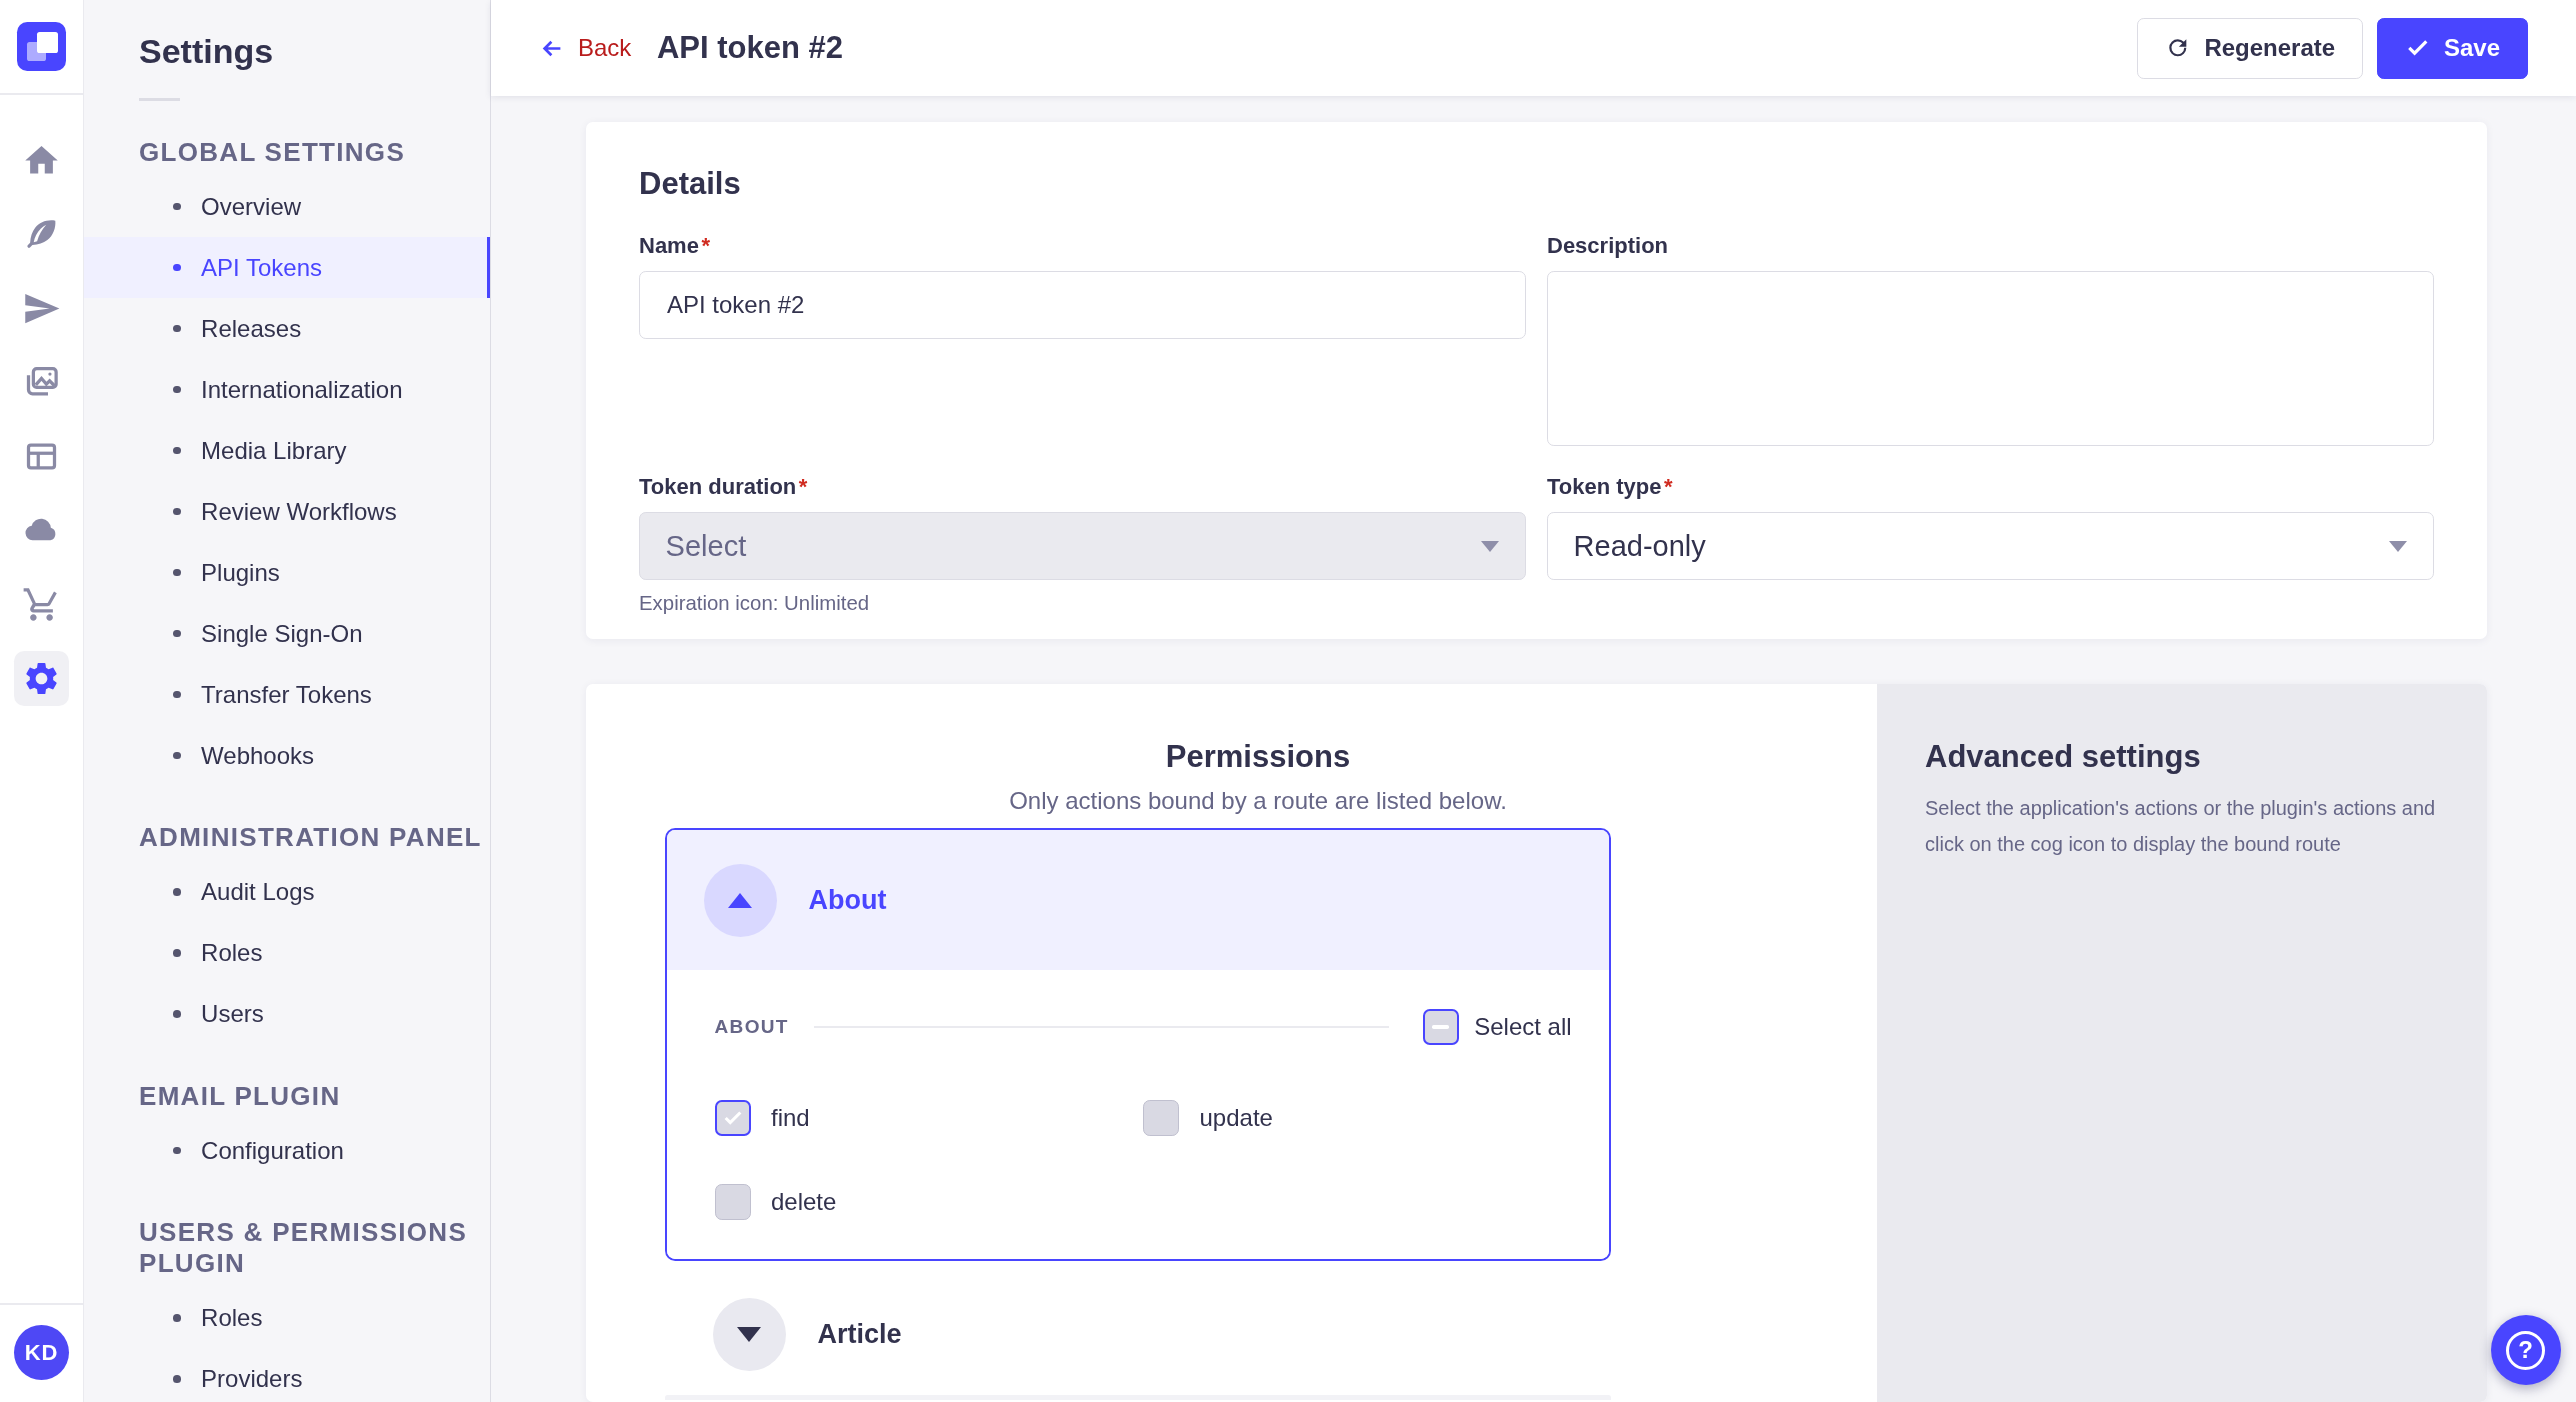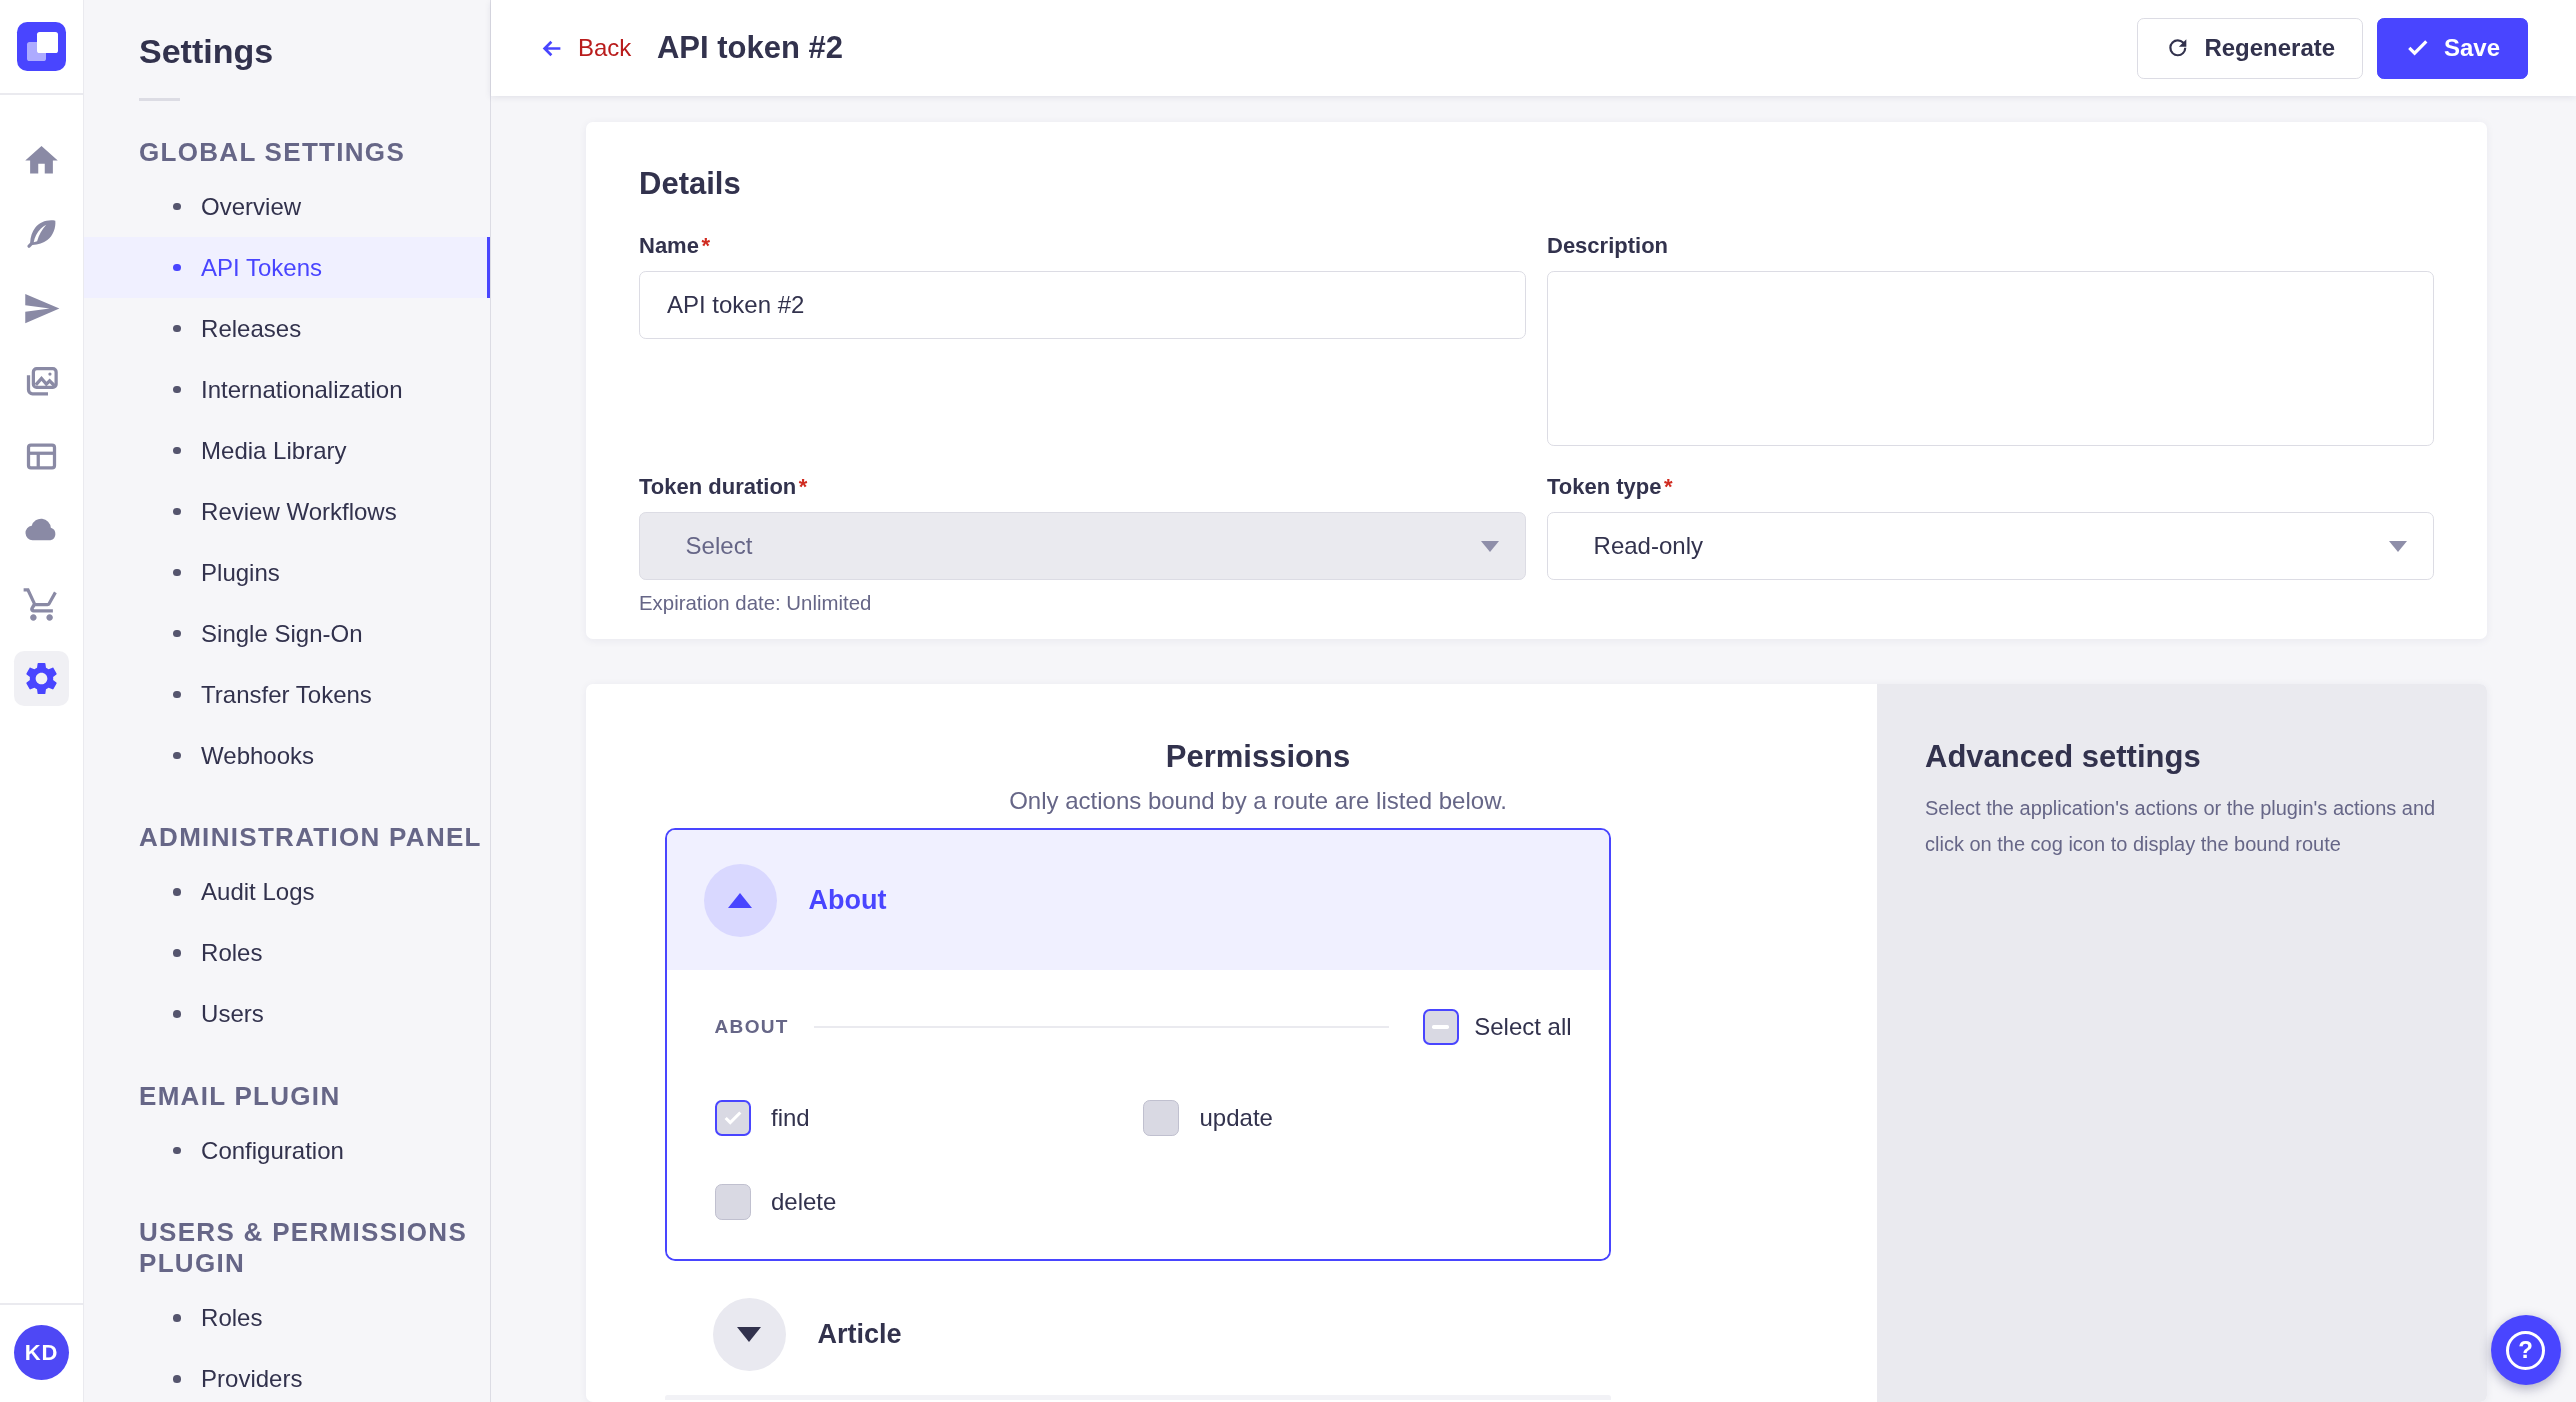--- a/index.html
+++ b/index.html
@@ -87,21 +87,21 @@
     padding:0 27px; font-size:24px; color:#32324d; background:#ffffff; font-family:inherit;
   }
   .textarea-input {
     width:100%; height:175px; border:1.7px solid #dcdce4; border-radius:6.8px;
     padding:17px 27px; font-size:24px; color:#32324d; background:#ffffff; resize:none; font-family:inherit;
   }
   .select {
     width:100%; height:68px; border:1.7px solid #dcdce4; border-radius:6.8px; background:#ffffff;
     display:flex; align-items:center; justify-content:space-between; padding:0 25.6px; cursor:pointer;
   }
-  .select .select-value { font-size:24px; color:#32324d;margin-left:20px; }
+  .select .select-value { font-size:29px; color:#32324d; }
   .select.disabled { background:#eaeaef; }
   .select.disabled .select-value { color:#666687; }
   .caret-down { width:0; height:0; border-left:9.4px solid transparent; border-right:9.4px solid transparent; border-top:11px solid #8e8ea9; }
   .helper-text { margin-top:12px; font-size:20.4px; color:#666687; }
   
   .perm-card { margin-top:45px; height:718px; display:flex; overflow:hidden; }
   .perm-left { width:1291px; flex-shrink:0; padding:55px 0 0 53px;text-align:center; }
   .perm-subtitle { margin-top:12px; font-size:24px; color:#666687; }
   .accordion-wrap { margin-top:13.6px; margin-left:25.6px; width:946px; }
   .accordion-box { border:2.6px solid #4945ff; border-radius:10.2px; overflow:hidden; }
@@ -334,21 +334,21 @@
           <textarea class="textarea-input" style=""></textarea>
         </div>
       </div>
       <div class="form-grid row2">
         <div class="field">
           <div class="field-label"><span>Token duration</span><span class="req">*</span></div>
           <div class="select disabled">
             <span class="select-value">Select</span>
             <span class="caret-down"></span>
           </div>
-          <div class="helper-text">Expiration date: Unlimited</div>
+          <div class="helper-text">Expiration icon: Unlimited</div>
         </div>
         <div class="field">
           <div class="field-label"><span>Token type</span><span class="req">*</span></div>
           <div class="select">
             <span class="select-value">Read-only</span>
             <span class="caret-down"></span>
           </div>
         </div>
       </div>
     </section>

